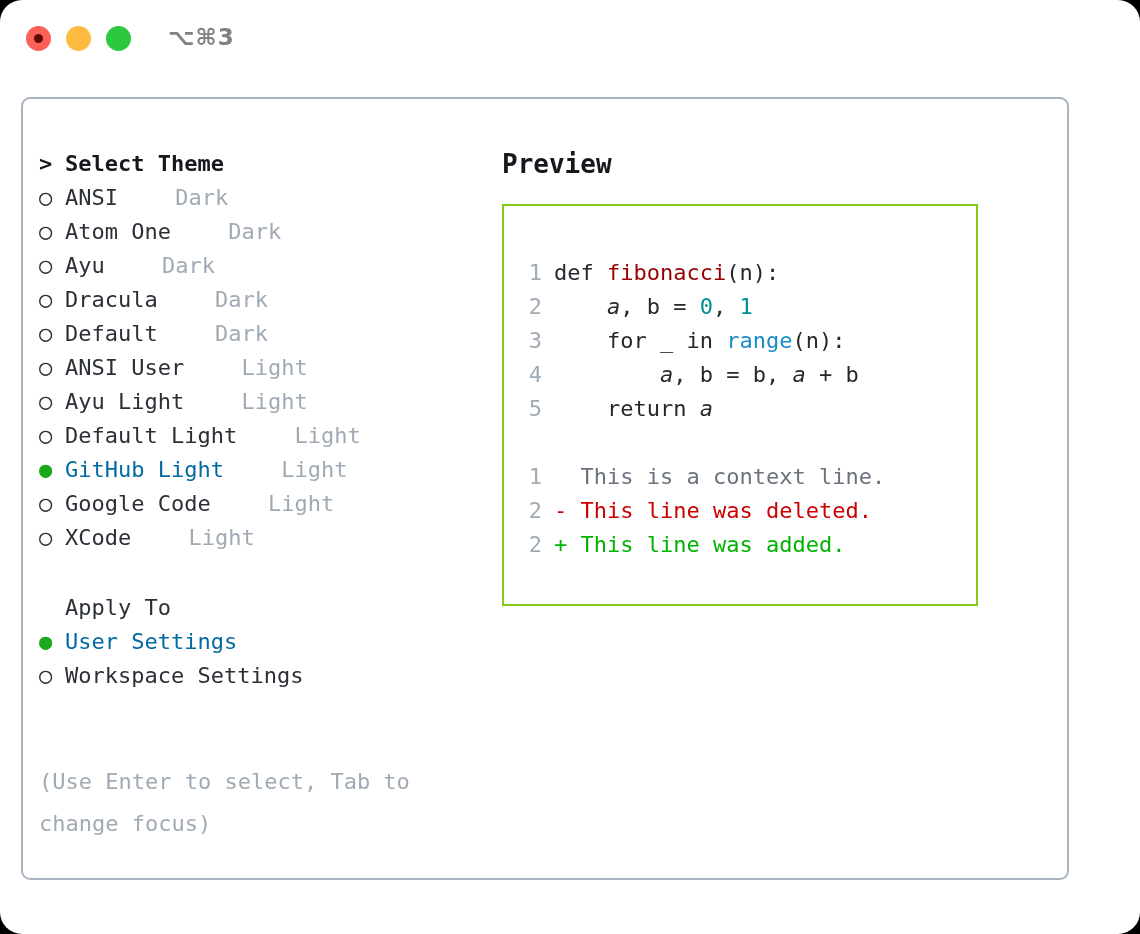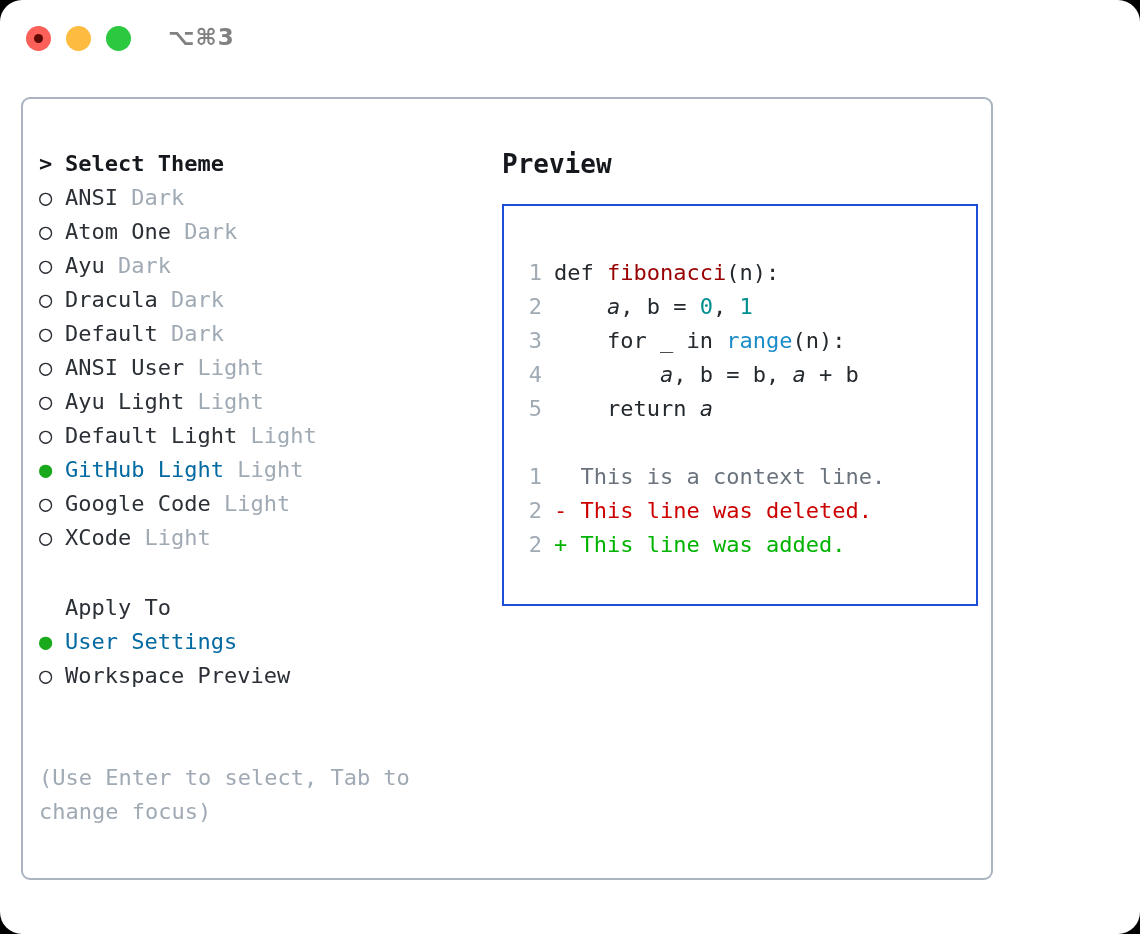--- a/index.html
+++ b/index.html
@@ -58,21 +58,21 @@
     letter-spacing: 1px;
     font-family: "DejaVu Sans", sans-serif;
     white-space: pre;
   }
 
   
   #panel {
     position: absolute;
     left: 21px;
     top: 97px;
-    width: 972px;
+    width: 1048px;
     height: 783px;
     border: 2px solid #aab4c0;
     border-radius: 9px;
     box-sizing: border-box;
     background: #ffffff;
   }
 
   
   #left-col {
     position: absolute;
@@ -93,30 +93,31 @@
   }
   .marker {
     display: inline-block;
     width: 26px;
     white-space: pre;
   }
   .marker-green { color: #1aa91a; }
   .name-green   { color: #0369a1; text-align: right; }
   .variant {
     color: #a0aab4;
+    margin-left: 44px;
   }
   .spacer-md { height: 36px; }
 
   #hint {
     position: absolute;
     left: 16px;
     top: 662px;
     width: 410px;
     font-size: 22px;
-    line-height: 34px;
+    line-height: 42px;
     color: #a0aab4;
     white-space: pre-wrap;
   }
 
   
   #right-col {
     position: absolute;
     left: 479px;
     top: 48px;
   }
@@ -126,21 +127,21 @@
     color: #15181d;
     line-height: 34px;
     white-space: pre;
   }
   #preview-box {
     position: absolute;
     left: 479px;
     top: 105px;
     width: 476px;
     height: 402px;
-    border: 2px solid #1d4ed8;
+    border: 2px solid #84cc16;
     box-sizing: border-box;
     background: #ffffff;
   }
   #code {
     position: absolute;
     left: 16px;
     top: 50px;
     font-size: 22px;
     line-height: 34px;
     white-space: pre;
@@ -191,21 +192,21 @@
           <div class="row"><span class="marker">○</span><span>Ayu Light</span><span class="variant"> Light</span></div>
           <div class="row"><span class="marker">○</span><span>Default Light</span><span class="variant"> Light</span></div>
           <div class="row"><span class="marker marker-green">●</span><span class="name-green">GitHub Light</span><span class="variant"> Light</span></div>
           <div class="row"><span class="marker">○</span><span>Google Code</span><span class="variant"> Light</span></div>
           <div class="row"><span class="marker">○</span><span>XCode</span><span class="variant"> Light</span></div>
         </div>
       <div class="spacer-md"></div>
       <div class="row"><span class="marker"> </span><span>Apply To</span></div>
       <div id="apply-to-list">
           <div class="row"><span class="marker marker-green">●</span><span class="name-green">User Settings</span></div>
-          <div class="row"><span class="marker">○</span><span>Workspace Preview</span></div>
+          <div class="row"><span class="marker">○</span><span>Workspace Settings</span></div>
         </div>
     </div>
 
     <div id="hint">(Use Enter to select, Tab to change focus)</div>
 
     <div id="right-col">
       <div id="preview-title">Preview</div>
     </div>
 
     <div id="preview-box">

